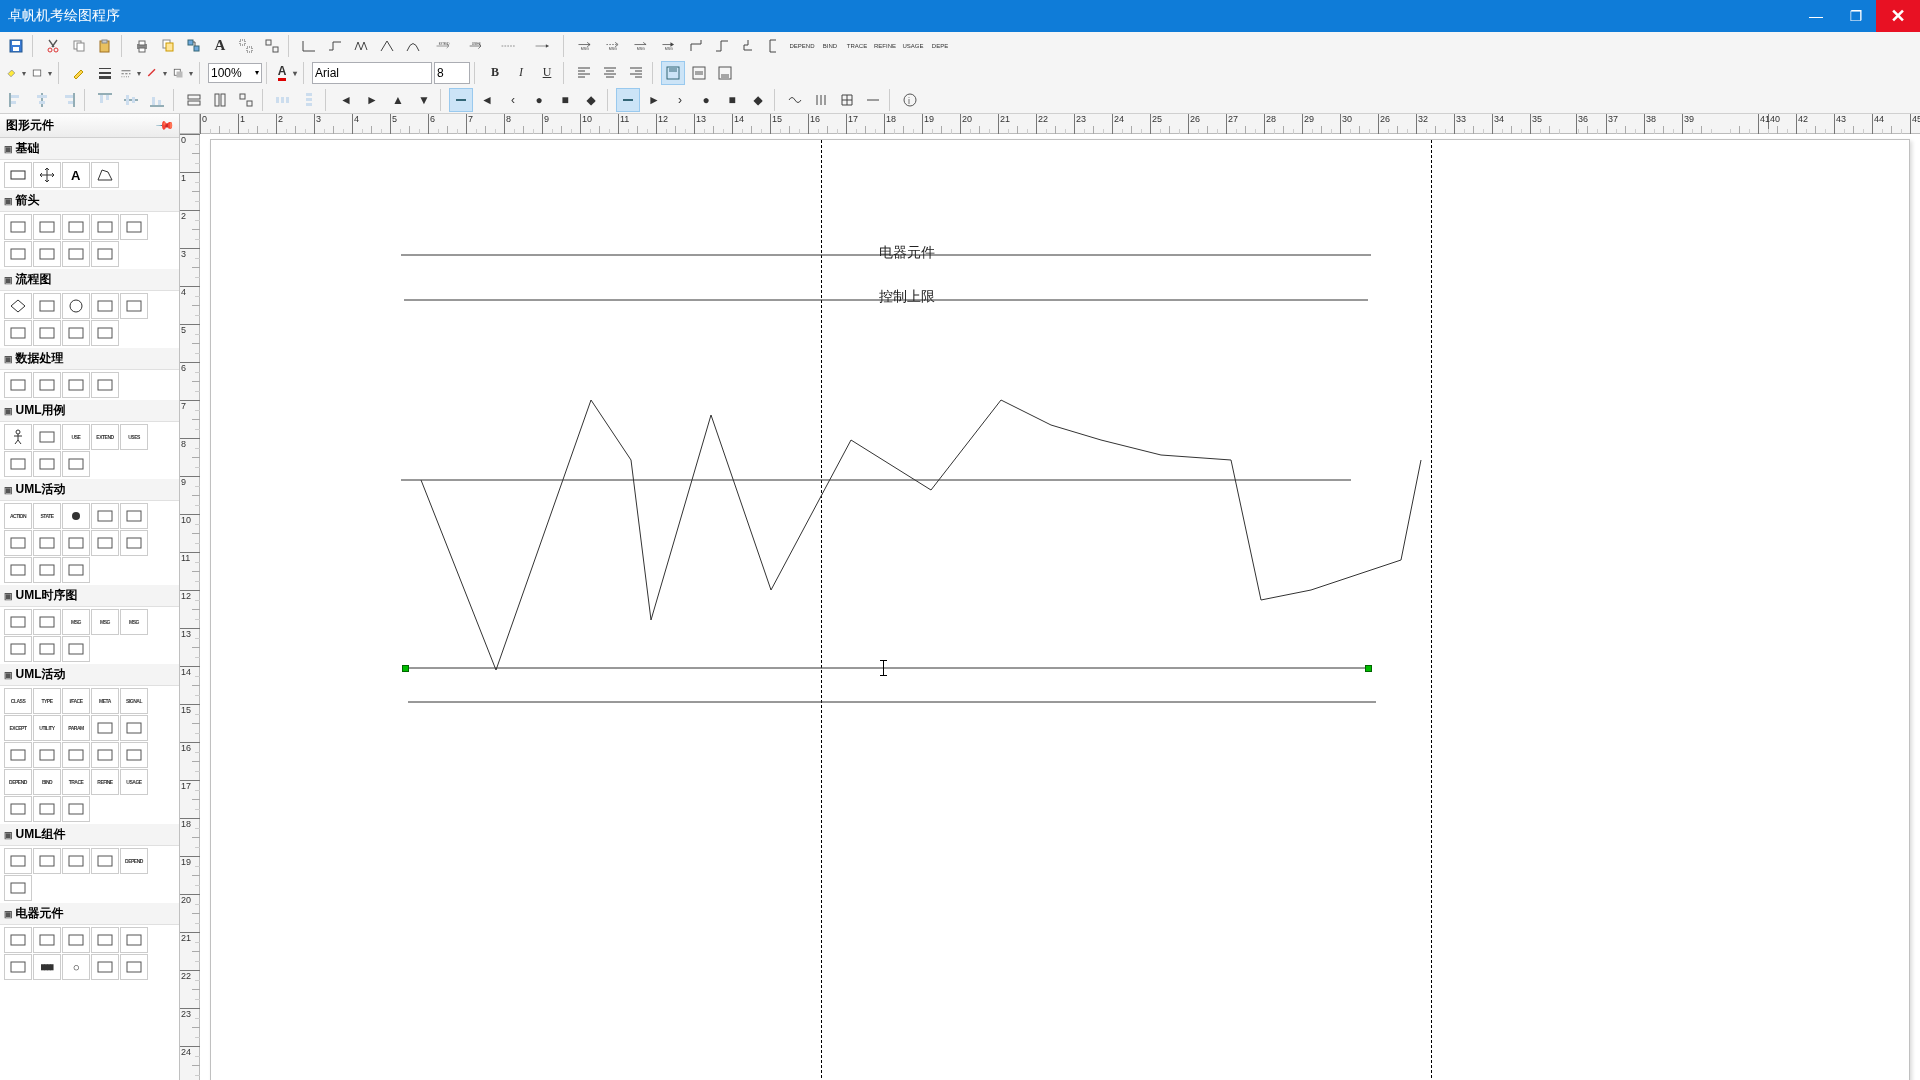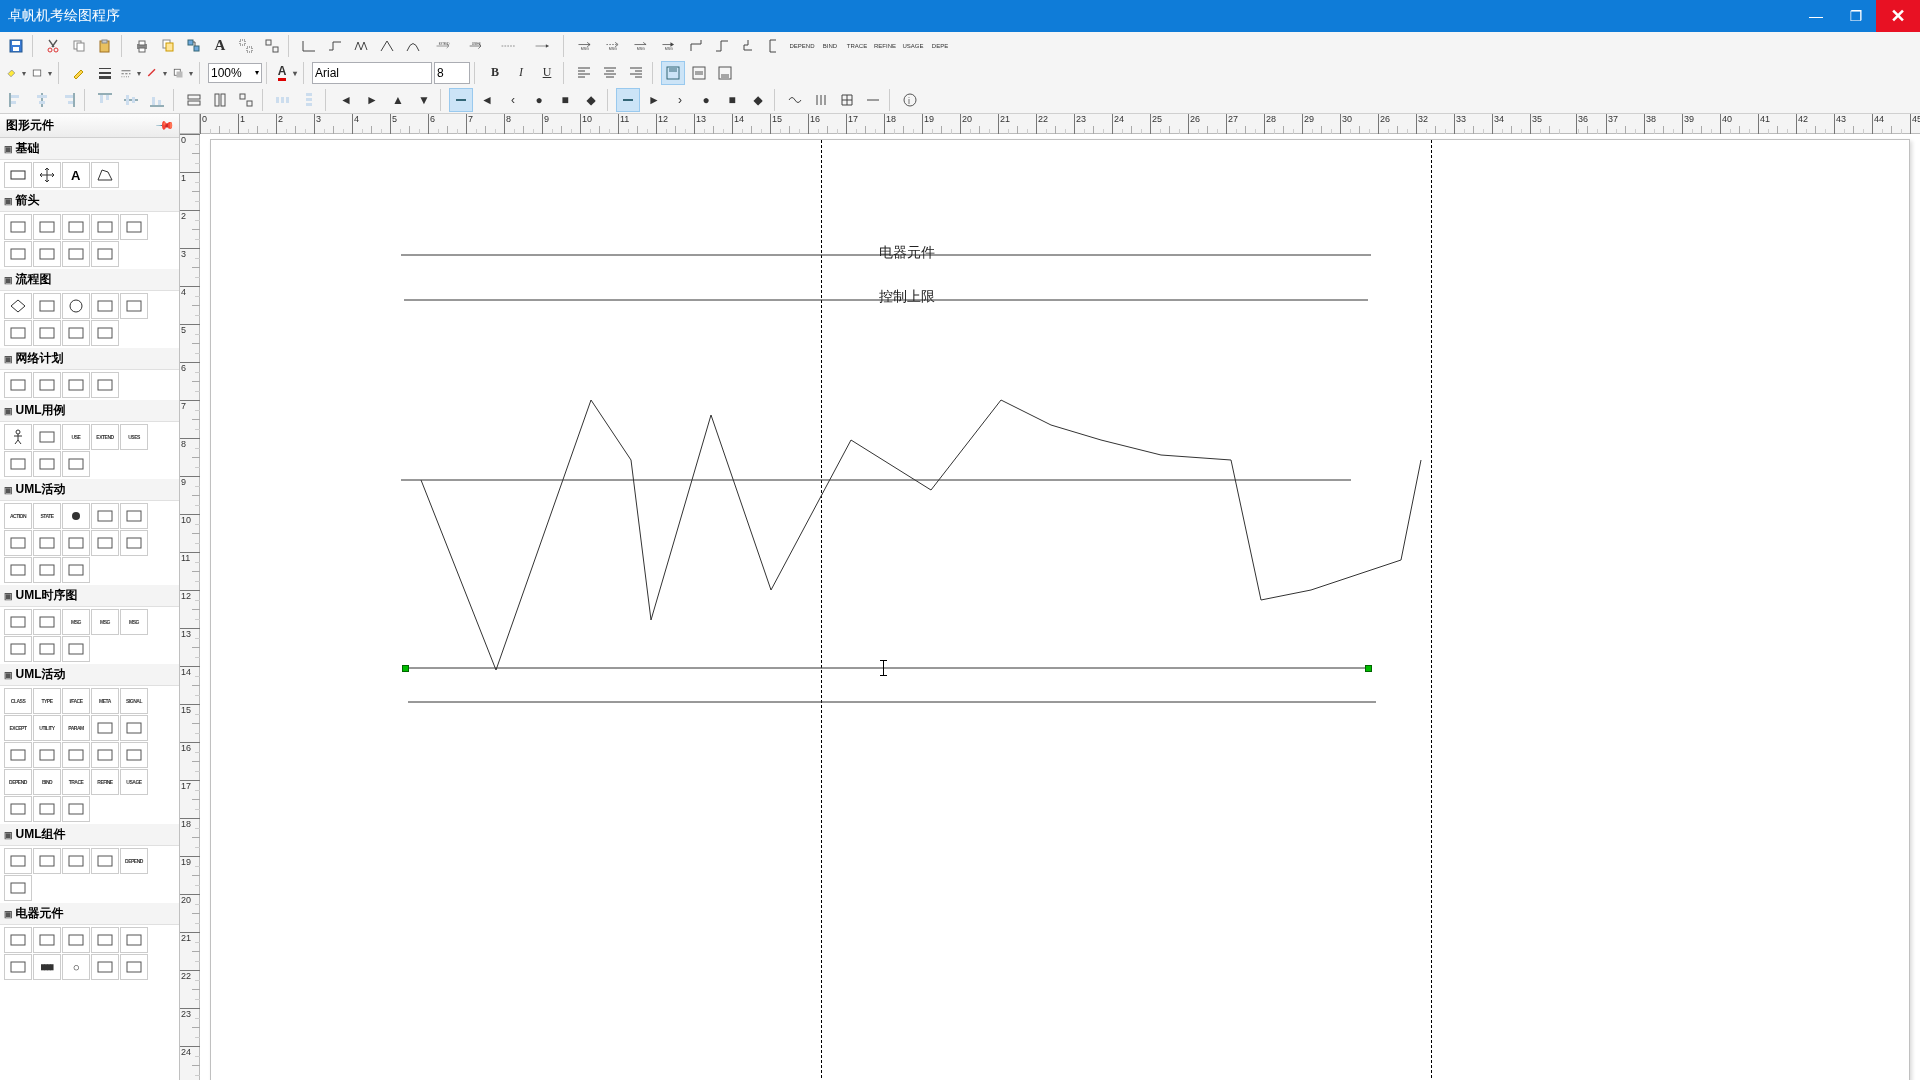--- a/index.html
+++ b/index.html
@@ -616,21 +616,21 @@
               </svg>
             </div>
             <div class="sb-icon">
               <svg viewBox="0 0 20 18">
                 <rect x="3" y="4" width="14" height="10" fill="none" stroke="#555"></rect>
               </svg>
             </div>
           </div>
         </div>
         <div class="sb-group">
-          <div class="sb-head">网络计划</div>
+          <div class="sb-head">数据处理</div>
           <div class="sb-icons">
             <div class="sb-icon">
               <svg viewBox="0 0 20 18">
                 <rect x="3" y="4" width="14" height="10" fill="none" stroke="#555"></rect>
               </svg>
             </div>
             <div class="sb-icon">
               <svg viewBox="0 0 20 18">
                 <rect x="3" y="4" width="14" height="10" fill="none" stroke="#555"></rect>
               </svg>
@@ -1129,21 +1129,21 @@
         <div class="mtick" style="left: 1425px;"></div>
         <div class="stick" style="left: 1434.5px;"></div>
         <div class="tick" style="left: 1444px;">38</div>
         <div class="stick" style="left: 1453.5px;"></div>
         <div class="mtick" style="left: 1463px;"></div>
         <div class="stick" style="left: 1472.5px;"></div>
         <div class="tick" style="left: 1482px;">39</div>
         <div class="stick" style="left: 1491.5px;"></div>
         <div class="mtick" style="left: 1501px;"></div>
         <div class="stick" style="left: 1510.5px;"></div>
-        <div class="tick" style="left: 1520px;">40</div>
+        <div class="tick" style="left: 1568px;">40</div>
         <div class="stick" style="left: 1529.5px;"></div>
         <div class="mtick" style="left: 1539px;"></div>
         <div class="stick" style="left: 1548.5px;"></div>
         <div class="tick" style="left: 1558px;">41</div>
         <div class="stick" style="left: 1567.5px;"></div>
         <div class="mtick" style="left: 1577px;"></div>
         <div class="stick" style="left: 1586.5px;"></div>
         <div class="tick" style="left: 1596px;">42</div>
         <div class="stick" style="left: 1605.5px;"></div>
         <div class="mtick" style="left: 1615px;"></div>

